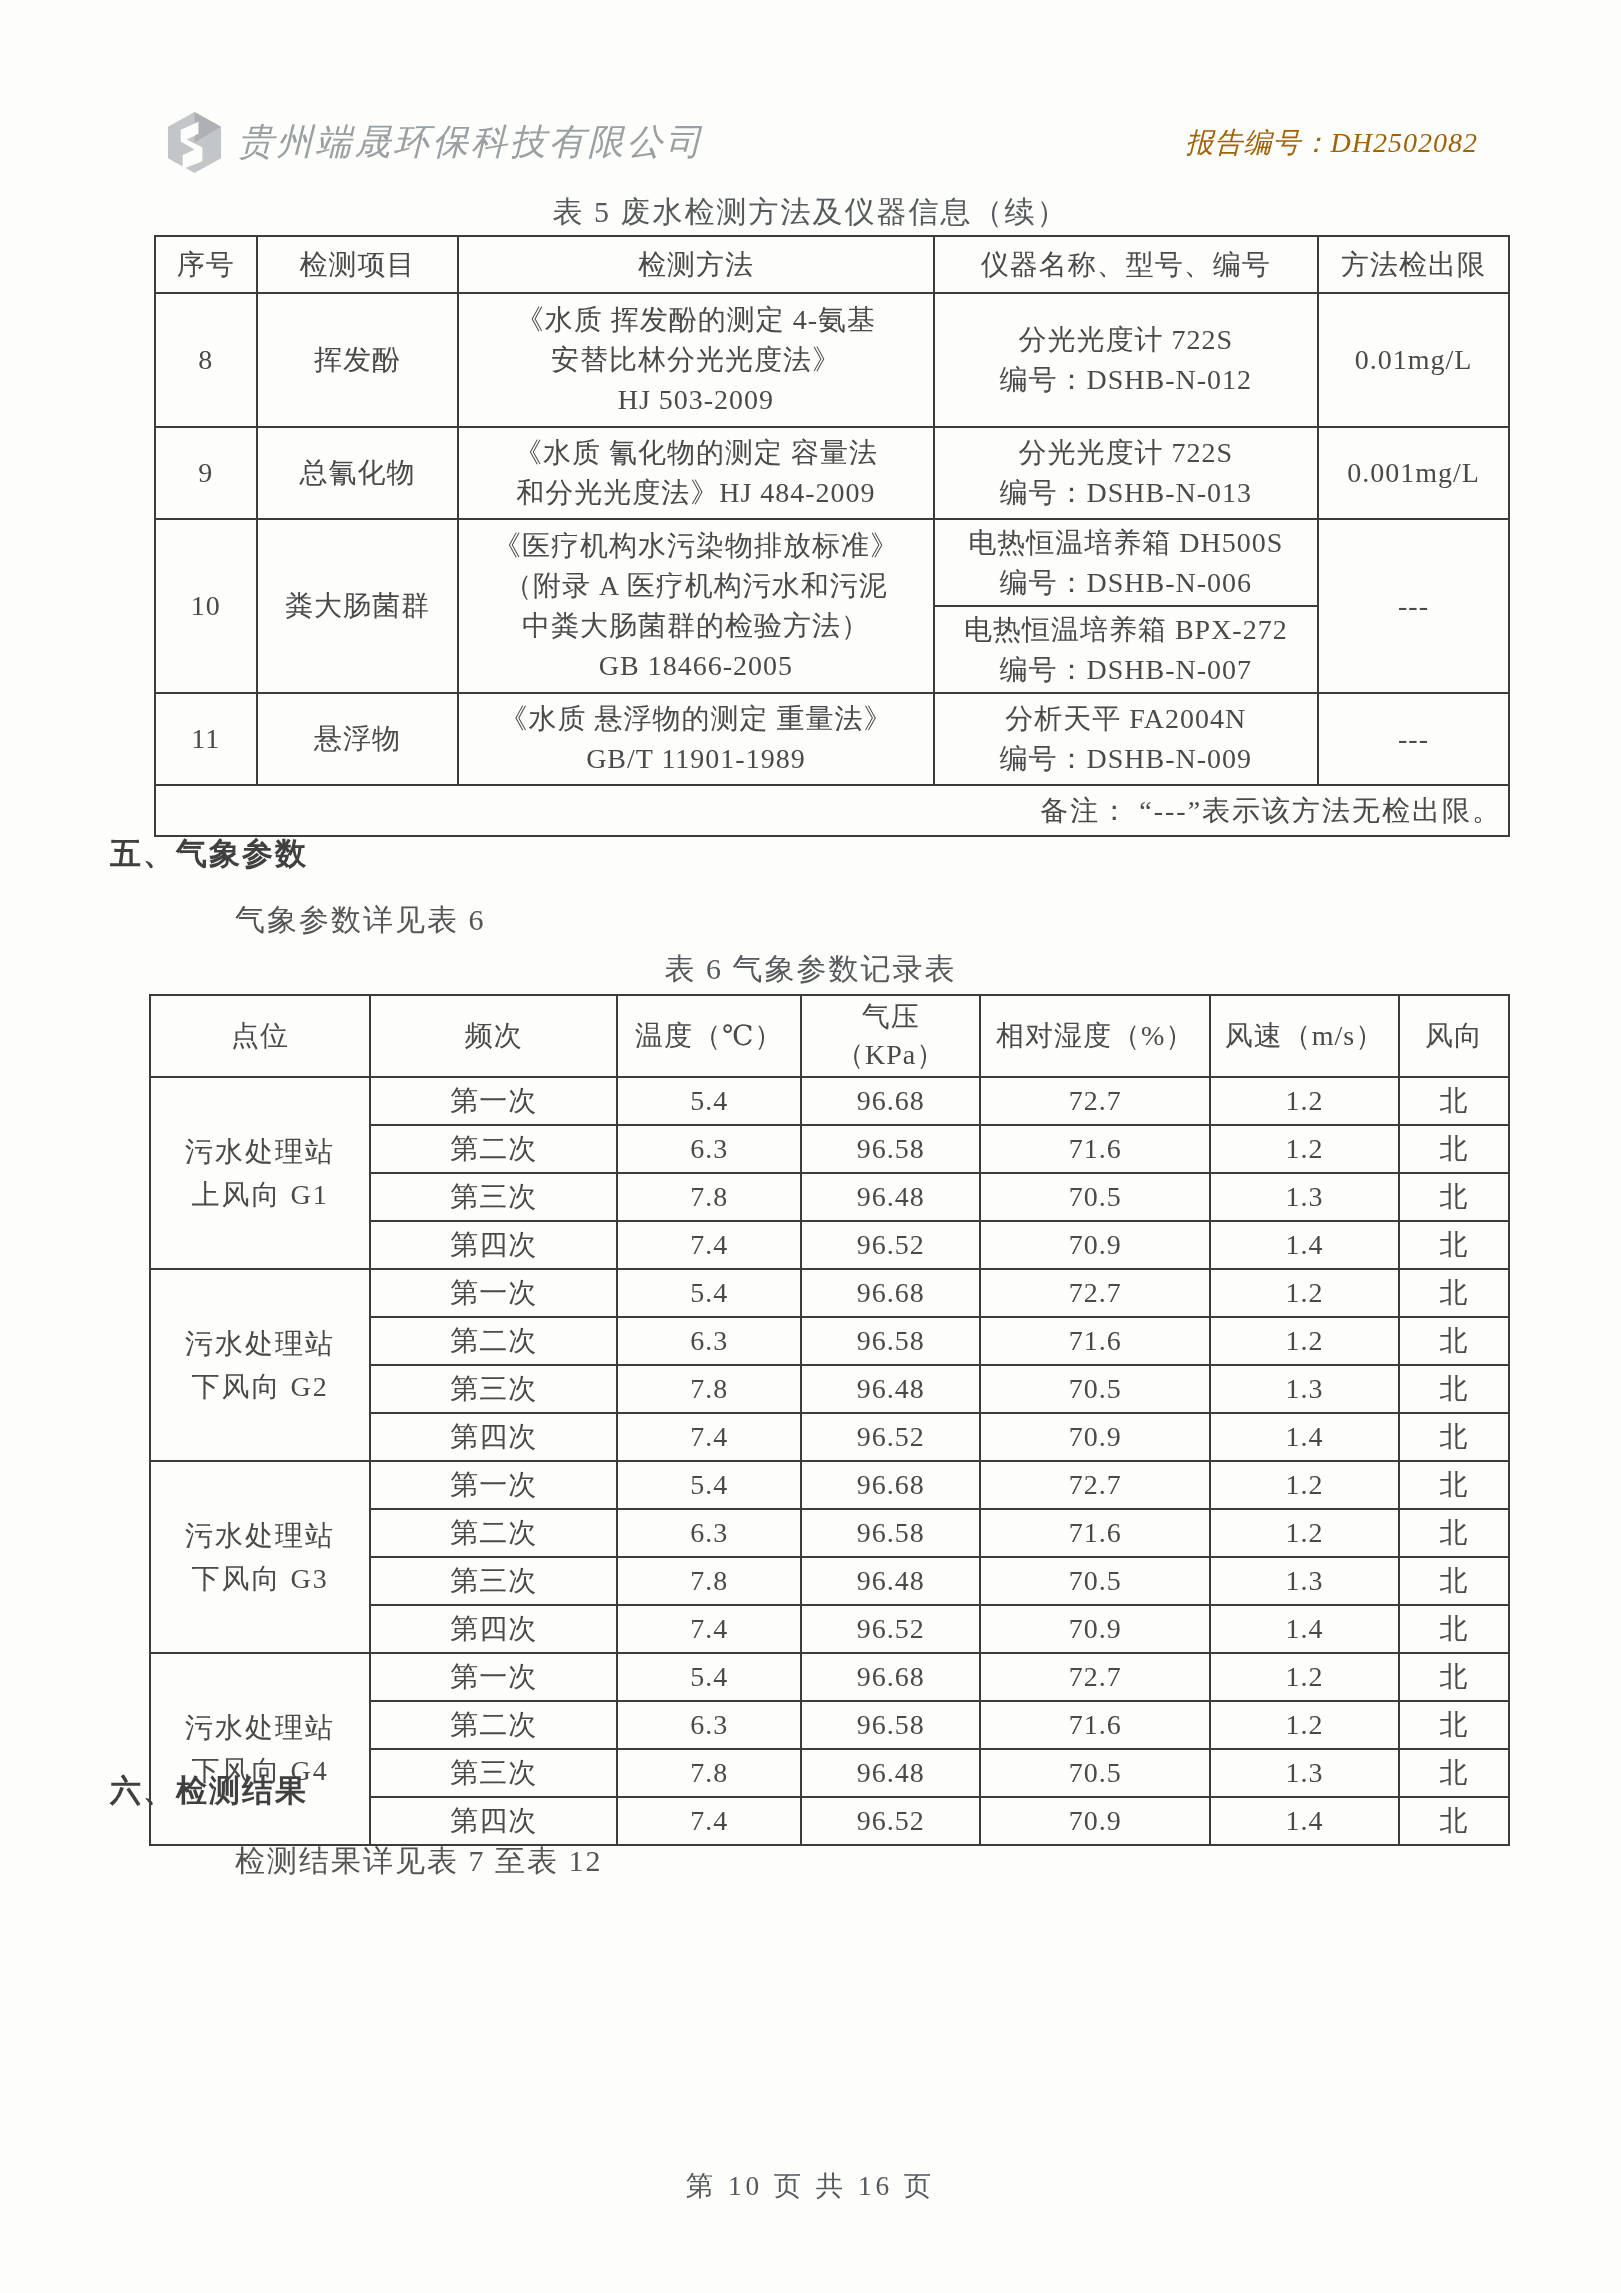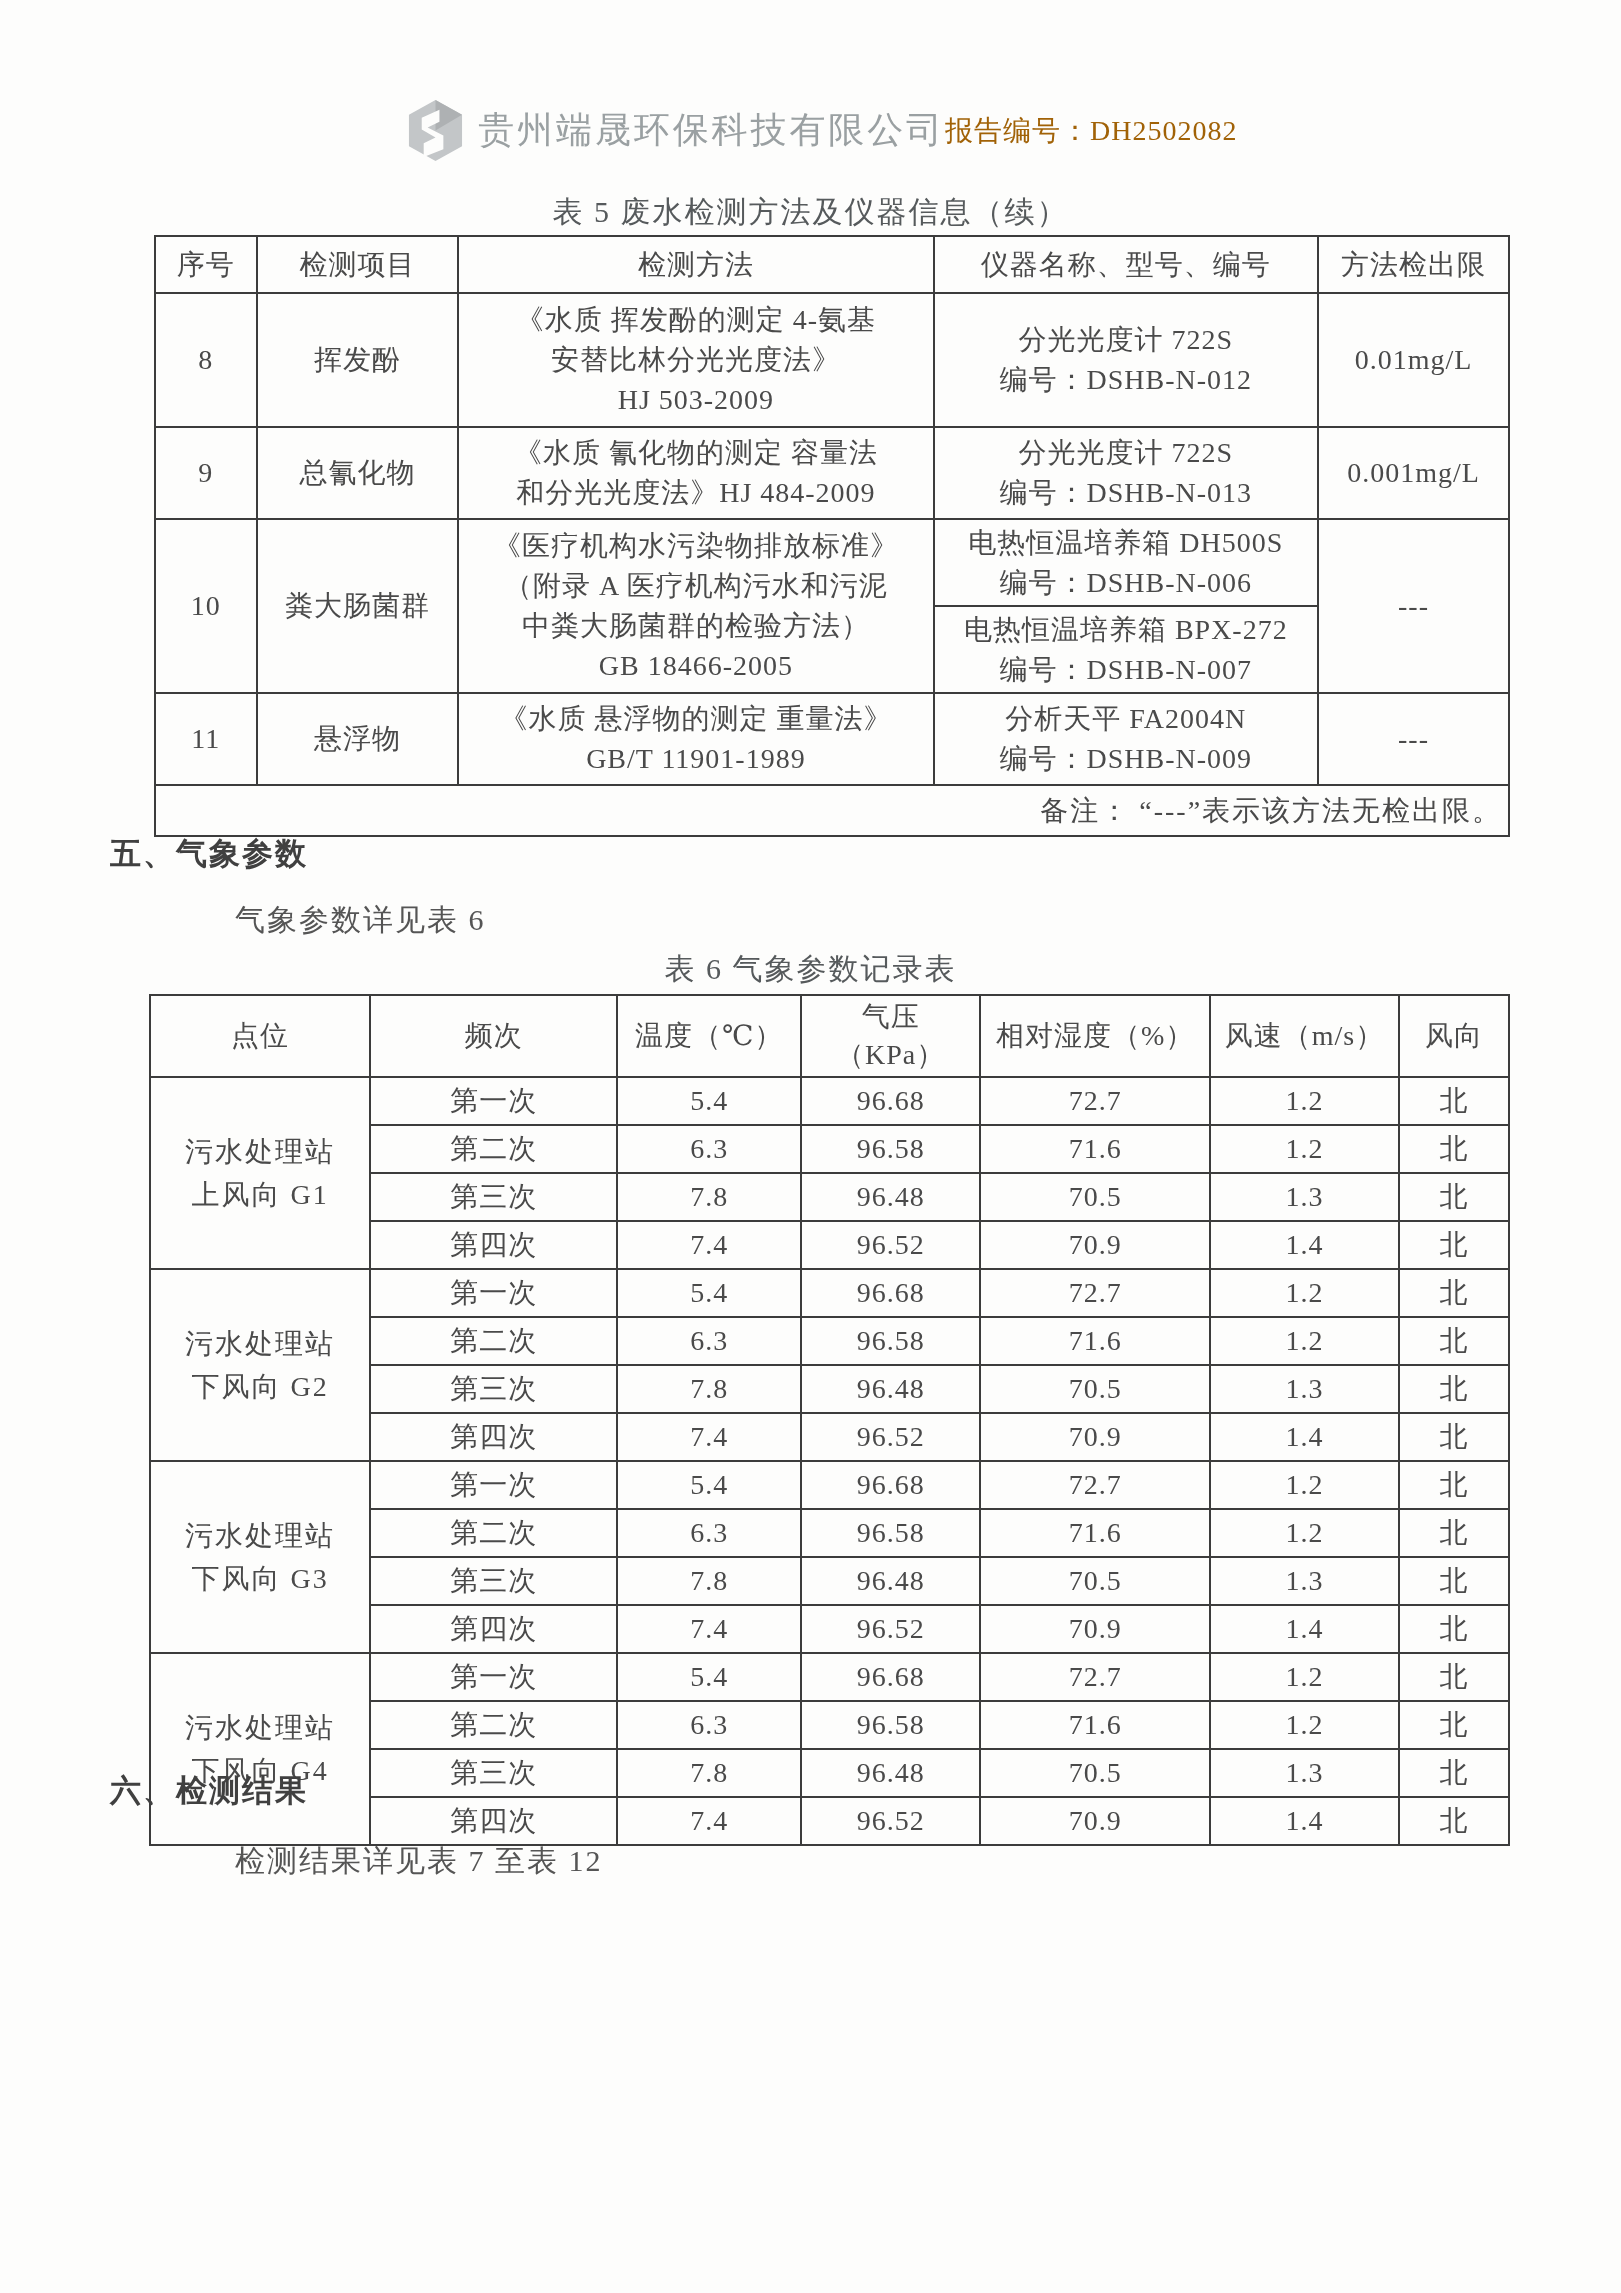--- a/index.html
+++ b/index.html
@@ -7,22 +7,22 @@
     position:relative;
     width:1621px;height:2294px;
     margin:0 auto;
     background:#fdfdfc;
     font-family:"Liberation Serif","DejaVu Serif",serif;
     color:#3d3d3d;
     overflow:hidden;
   }
   
   .hdr{
-    position:absolute;top:98px;left:165px;right:143px;
-    display:flex;align-items:center;justify-content:center;
+    position:absolute;top:110px;left:165px;right:143px;
+    display:flex;align-items:center;justify-content:space-between;font-style:italic;
   }
   .hdr-left{display:flex;align-items:center;gap:13.7px;}
   .company{font-size:36px;color:#9aa0a2;letter-spacing:2.9px;}
   .report-no{font-size:28px;color:#a16207;letter-spacing:1px;}
   .logo{width:59px;height:65px;flex:0 0 auto;}
   
   .tbl-title{ text-align:center;font-size:30px;color:#565a5c;letter-spacing:2px;}
   .t5-title{position:absolute;top:192px;left:0;width:100%;}
   .t6-title{position:absolute;top:949px;left:0;width:100%;}
   .sec-head{position:absolute;left:110px;font-size:31px;font-weight:bold;color:#404040;letter-spacing:2px;}
@@ -337,15 +337,16 @@
           <td>70.9</td>
           <td>1.4</td>
           <td>北</td>
         </tr>
       </tbody>
   </table>
 
   <div class="sec-head sec6-head">六、检测结果</div>
   <div class="sec-body sec6-body">检测结果详见表 7 至表 12</div>
 
+  <div class="footer">第 10 页 共 16 页</div>
 
 </div>
 
 
 </body></html>

